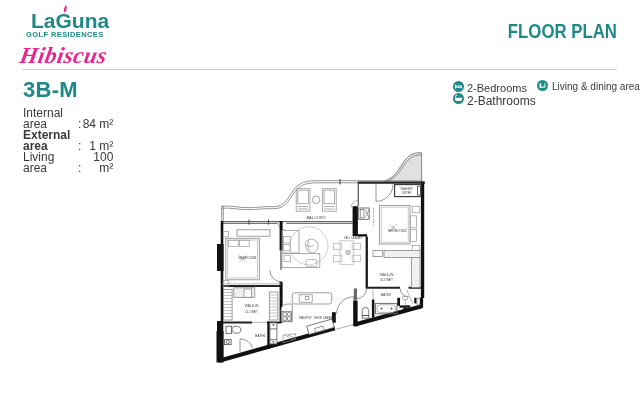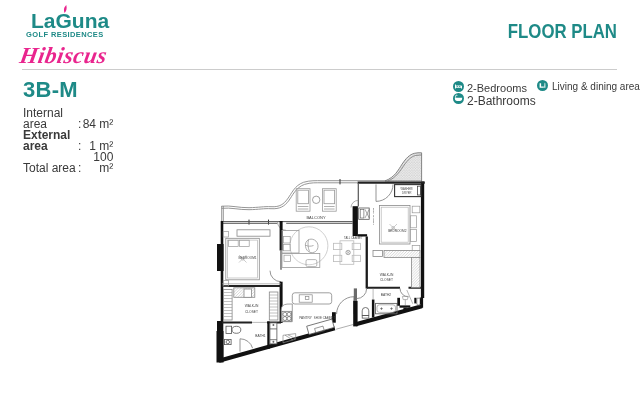--- a/index.html
+++ b/index.html
@@ -21,21 +21,21 @@
 
 <div class="abs" style="left:460px;top:19px;width:157px;text-align:right;color:#1e8a87;font-weight:bold;font-size:21px;letter-spacing:0px;transform:scaleX(0.8);transform-origin:100% 50%;">FLOOR PLAN</div>
 
 <div class="abs" style="left:22px;top:69px;width:595px;height:1px;background:#cccccc;"></div>
 
 <div class="abs" style="left:23px;top:77px;color:#1e8a87;font-weight:bold;font-size:22px;letter-spacing:0.3px;">3B-M</div>
 
 <div class="abs" style="left:23px;top:108px;font-size:12px;color:#3a3a3a;line-height:11px;">
   <div><span style="display:inline-block;width:55px;">Internal area</span><span>:</span><span style="display:inline-block;width:32px;text-align:right;">84 m²</span></div>
   <div><span style="display:inline-block;width:55px;font-weight:bold;">External area</span><span>:</span><span style="display:inline-block;width:32px;text-align:right;">1 m²</span></div>
-  <div><span style="display:inline-block;width:55px;">Total area</span><span>:</span><span style="display:inline-block;width:32px;text-align:right;">100 m²</span></div>
+  <div><span style="display:inline-block;width:55px;">Living area</span><span>:</span><span style="display:inline-block;width:32px;text-align:right;">100 m²</span></div>
 </div>
 
 <svg class="abs" style="left:453px;top:81px;" width="11" height="11" viewBox="0 0 11 11">
     <circle cx="5.5" cy="5.5" r="5.5" fill="#1e8a87"></circle>
     <path d="M2 3.4 L2 7.6 L2.9 7.6 L2.9 6.8 L8.1 6.8 L8.1 7.6 L9 7.6 L9 5.2 Q9 4.4 8.2 4.4 L2.9 4.4 L2.9 3.4 Z" fill="#fff"></path>
     <rect x="3.3" y="4.9" width="1.9" height="0.9" rx="0.45" fill="#1e8a87"></rect>
     <rect x="5.7" y="4.9" width="1.9" height="0.9" rx="0.45" fill="#1e8a87"></rect>
   </svg>
 
 <div class="abs" style="left:467px;top:82px;font-size:11px;color:#3a3a3a;">2-Bedrooms</div>

